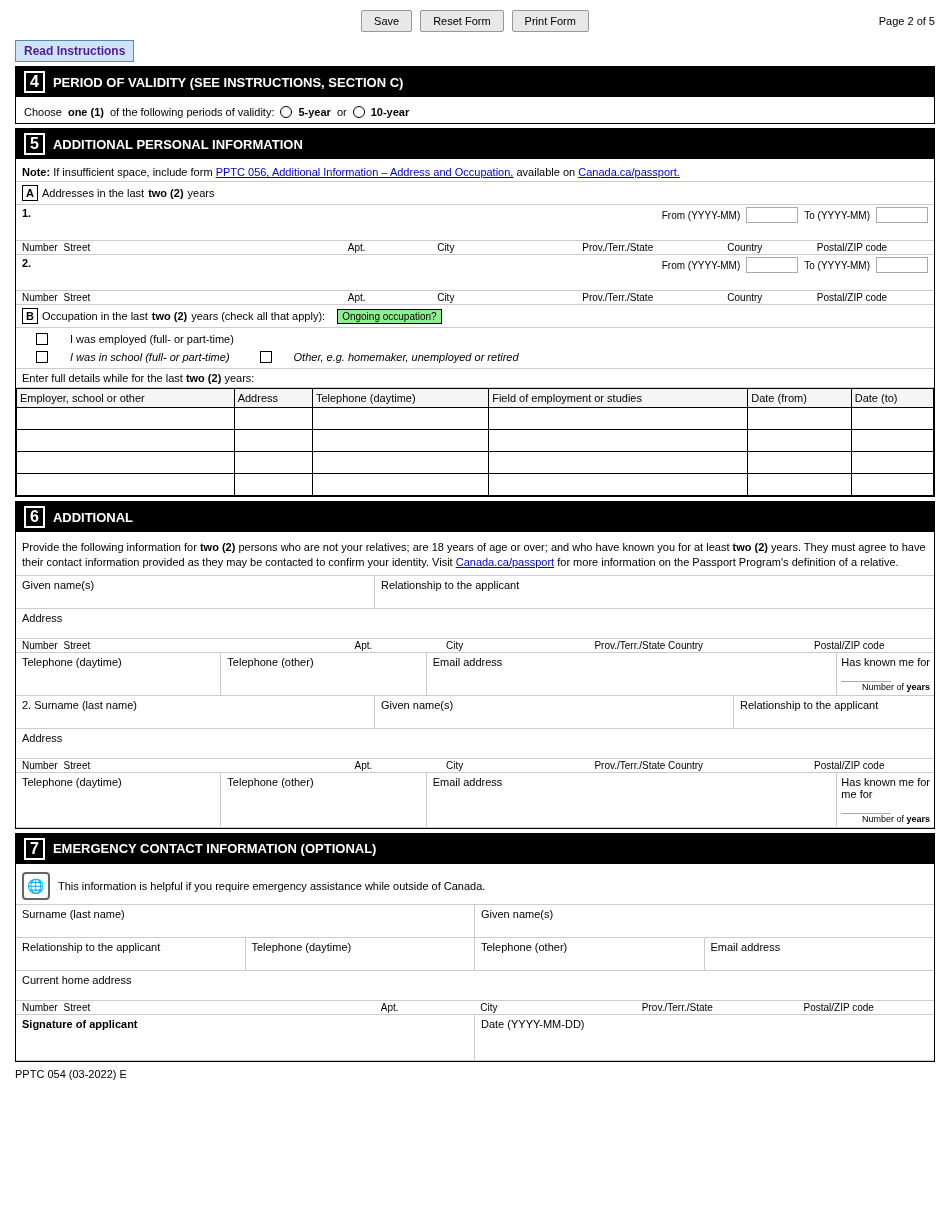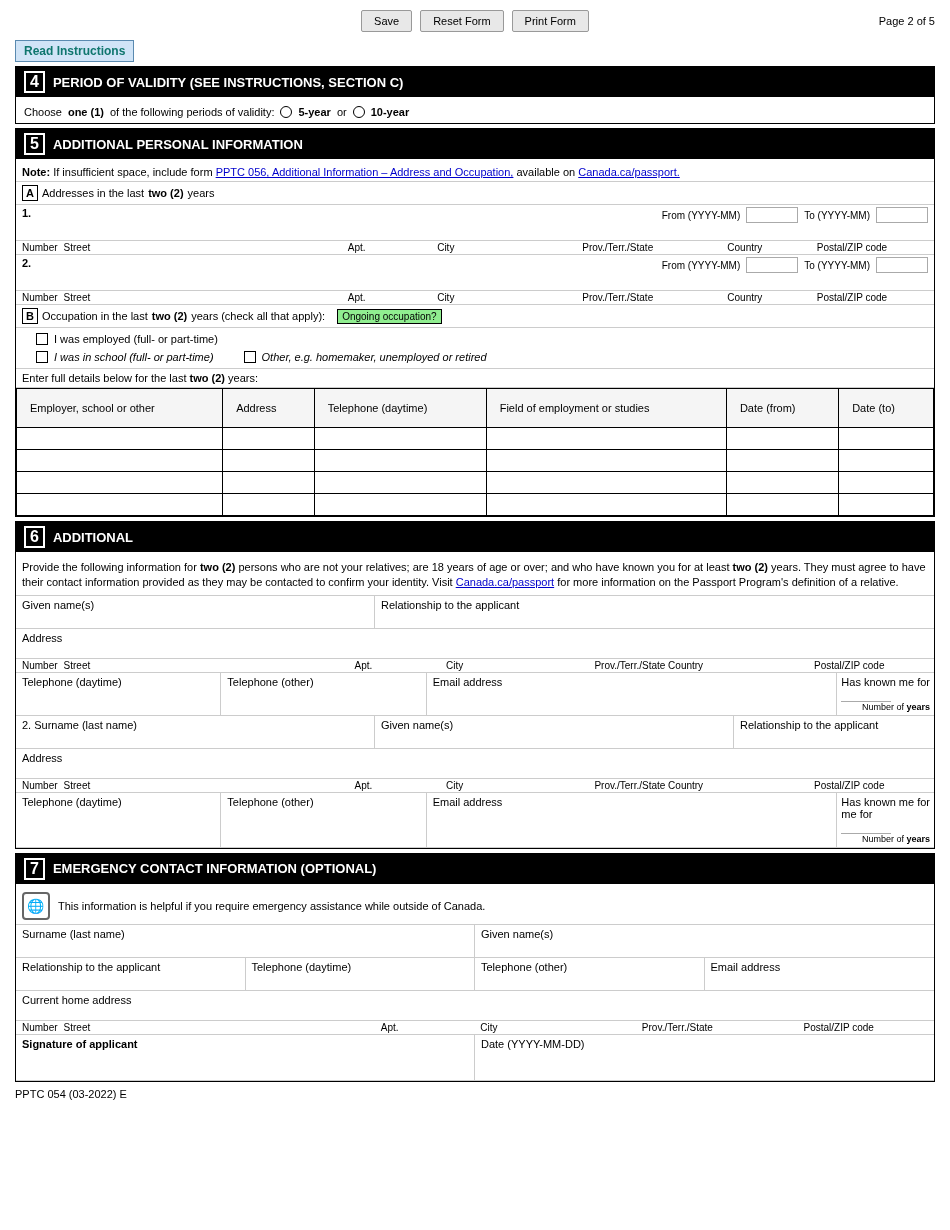--- a/index.html
+++ b/index.html
@@ -1,34 +1,34 @@
 <!DOCTYPE html>
 <html><head>
   <meta charset="utf-8">
   <style>
     * { box-sizing: border-box; margin: 0; padding: 0; }
     body { font-family: Arial, sans-serif; font-size: 11px; background: #fff; color: #000; width: 950px; }
     .page-wrapper { padding: 10px 15px; }
     .top-bar { display: flex; justify-content: center; align-items: center; gap: 8px; margin-bottom: 8px; position: relative; }
     .top-bar .page-num { position: absolute; right: 0; font-size: 11px; }
     .btn { border: 1px solid #999; background: #e8e8e8; padding: 4px 12px; font-size: 11px; cursor: pointer; border-radius: 2px; }
-    .read-instructions { background: #d0e4f7; border: 1px solid #5a8ab0; color: #0f766e; padding: 3px 8px; font-size: 12px; font-weight: bold; display: inline-block; margin-bottom: 4px; }
+    .read-instructions { background: #d0e4f7; border: 1px solid #5a8ab0; color: #4c1d95; padding: 3px 8px; font-size: 12px; font-weight: bold; display: inline-block; margin-bottom: 4px; }
     .section-header { background: #000; color: #fff; font-weight: bold; font-size: 13px; padding: 4px 8px; display: flex; align-items: center; gap: 8px; margin-bottom: 4px; }
     .section-num { background: #000; color: #fff; font-size: 16px; font-weight: bold; border: 2px solid #fff; padding: 0 4px; }
     .radio-line { display: flex; align-items: center; gap: 6px; padding: 2px 0; }
     .radio-circle { width: 12px; height: 12px; border-radius: 50%; border: 1px solid #000; display: inline-block; flex-shrink: 0; }
     .bold { font-weight: bold; }
     .link { color: #0000cc; text-decoration: underline; cursor: pointer; }
     .note-line { padding: 3px 6px; border-bottom: 1px solid #ccc; font-size: 11px; }
     .sub-letter { background: #fff; border: 1px solid #000; width: 16px; height: 16px; display: flex; align-items: center; justify-content: center; font-weight: bold; flex-shrink: 0; }
     .occupation-badge { background: #90EE90; border: 1px solid #000; padding: 1px 4px; font-size: 10px; margin-left: 8px; }
-    .checkbox-line { display: flex; align-items: center; gap: 6px; padding: 2px 0; }
+    .checkbox-line { display: flex; align-items: center; gap: 22px; padding: 2px 0; }
     .checkbox-sq { width: 12px; height: 12px; border: 1px solid #000; display: inline-block; flex-shrink: 0; }
     .emp-table { width: 100%; border-collapse: collapse; border: 1px solid #000; }
-    .emp-table th { border: 1px solid #000; padding: 13px; font-weight: normal; font-size: 11px; text-align: left; background: #f5f5f5; }
+    .emp-table th { border: 1px solid #000; padding: 3px; font-weight: normal; font-size: 11px; text-align: left; background: #f5f5f5; }
     .emp-table td { border: 1px solid #000; padding: 2px; height: 22px; }
     .ref-para { padding: 4px 6px; border-bottom: 1px solid #ccc; font-size: 11px; line-height: 1.4; }
     .footer { padding: 6px 0 2px 0; font-size: 11px; }
     .date-cell { border: 1px solid #aaa; width: 52px; height: 16px; display: inline-block; }
     .full-border { border: 1px solid #000; }
   </style>
 </head>
 <body>
 
 <div class="page-wrapper">
@@ -140,21 +140,21 @@
           <span class="checkbox-sq"></span>
           <span>I was in school (full- or part-time)</span>
         </div>
         <div class="checkbox-line">
           <span class="checkbox-sq"></span>
           <span>Other, e.g. homemaker, unemployed or retired</span>
         </div>
       </div>
     </div>
     <div style="padding:3px 6px; border-bottom:1px solid #ccc;">
-      <span>Enter full details below for the last</span>
+      <span>Enter full details while for the last</span>
       <span class="bold">two (2)</span>
       <span>years:</span>
     </div>
 
     <div style="padding:0;">
       <table class="emp-table">
         <thead>
           <tr>
             <th>Employer, school or other</th>
             <th>Address</th>

